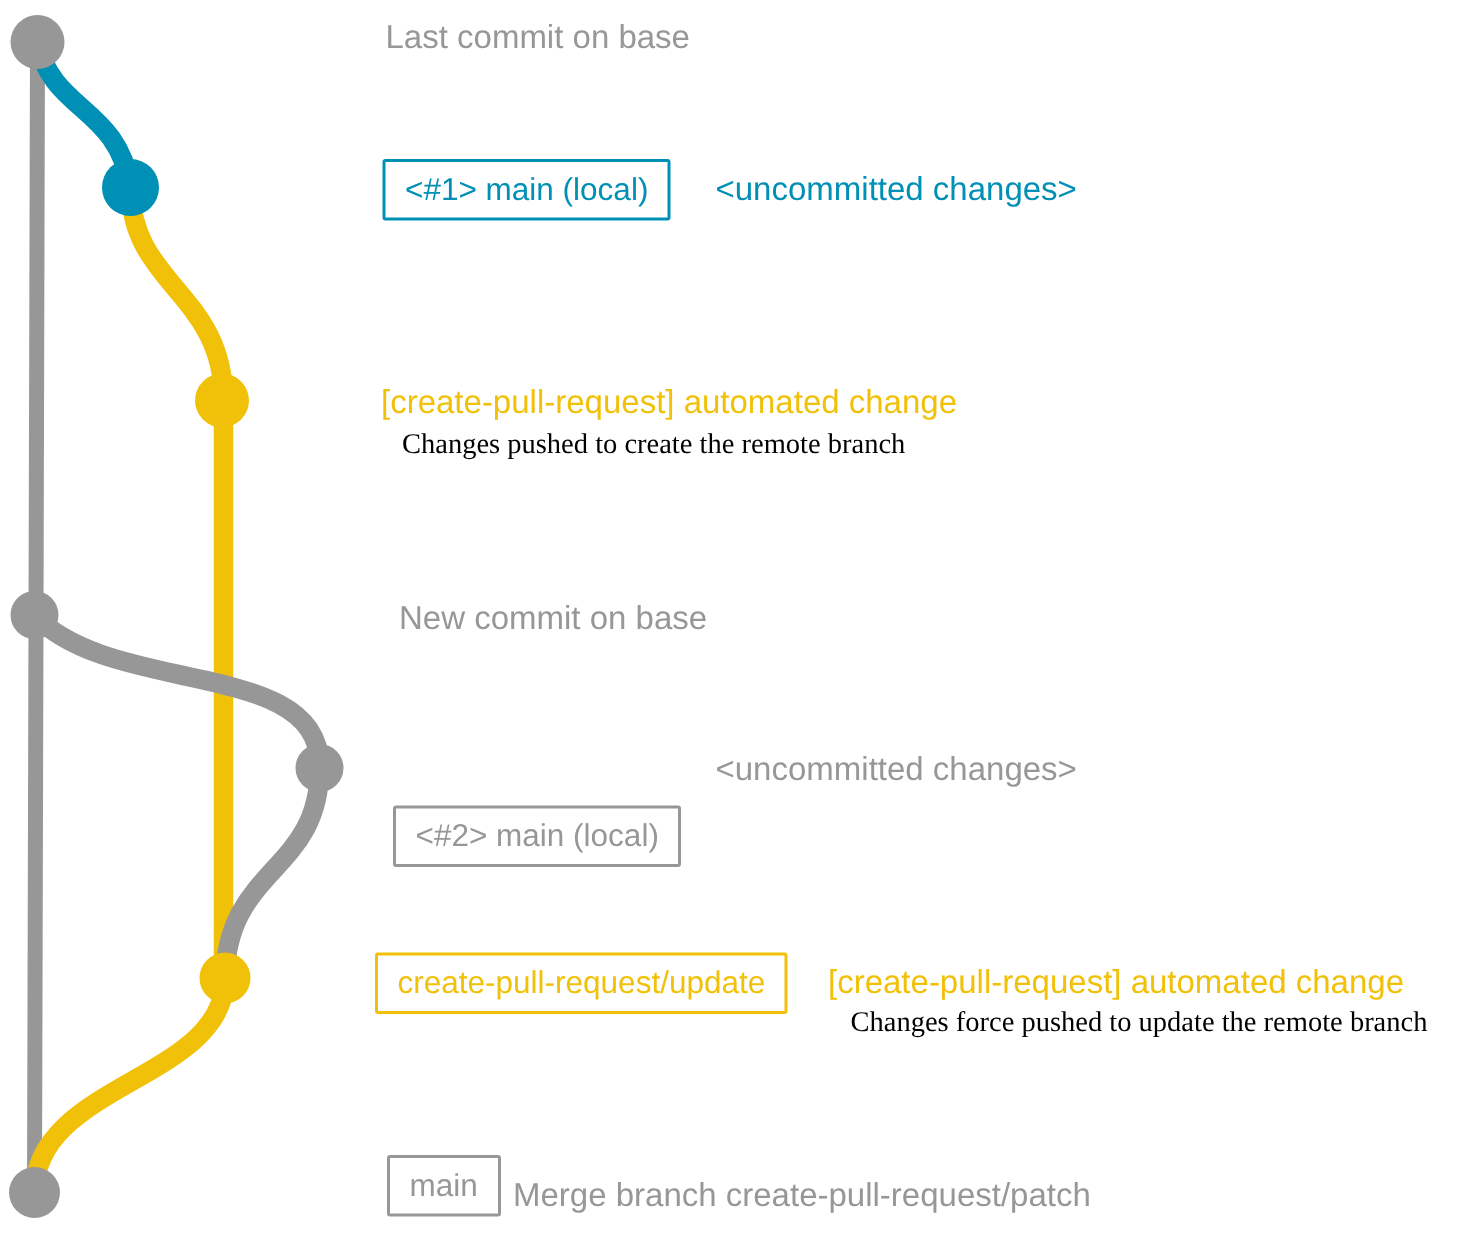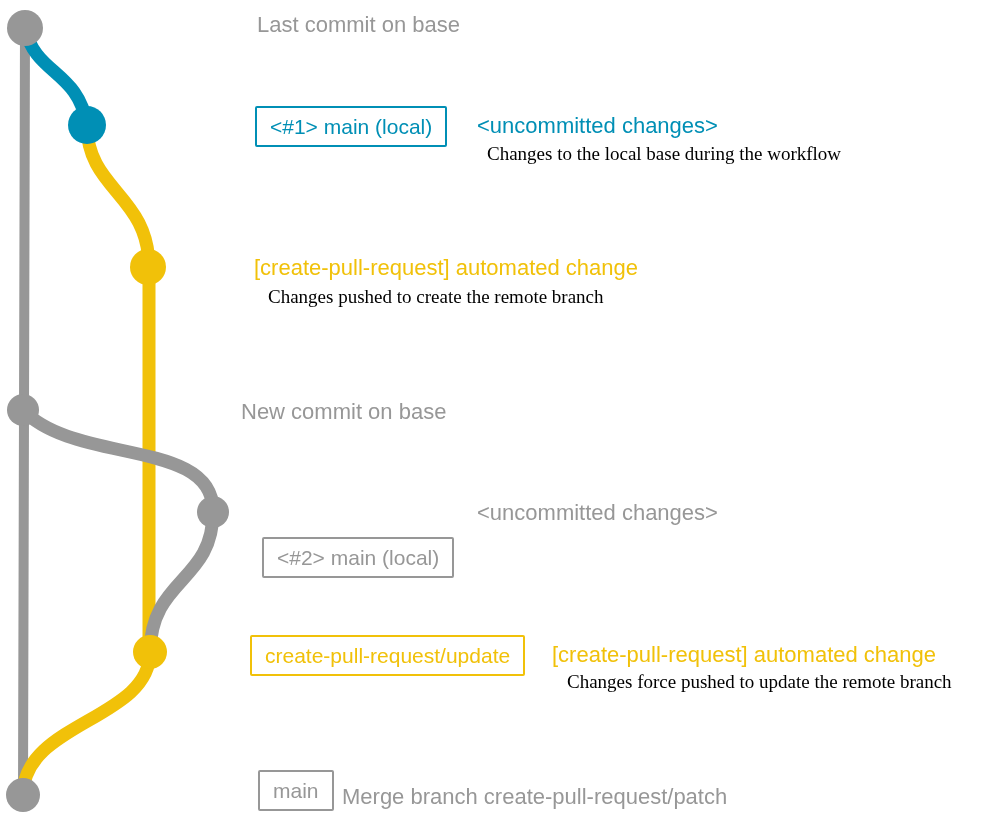--- a/index.html
+++ b/index.html
@@ -42,21 +42,21 @@
   .b-gray   { border-color: #979797; color: #979797; }
   .b-yellow { border-color: #f1c109; color: #f1c109; }
 
   
   #lbl-last   { left: 257px; top: 12px; }
   #badge1     { left: 255px; top: 106px; }
   #msg1       { left: 477px; top: 113px; }
   #note1      { left: 487px; top: 143px; }
   #msg2       { left: 254px; top: 255px; }
   #note2      { left: 268px; top: 286px; }
-  #lbl-new    { left: 241px; top: 399px; }
+  #lbl-new    { left: 266px; top: 399px; }
   #badge2     { left: 262px; top: 493px; margin-top: 44px; }
   #msg3       { left: 477px; top: 500px; }
   #note3      { left: 487px; top: 530px; }
   #badge3     { left: 250px; top: 635px; }
   #msg4       { left: 552px; top: 642px; }
   #note4      { left: 567px; top: 671px; }
   #badge4     { left: 258px; top: 770px; }
   #msg5       { left: 342px; top: 784px; }
 </style>
 </head>
@@ -84,21 +84,20 @@
     <circle cx="23" cy="410" r="16" fill="#979797"></circle>
     <circle cx="213" cy="512" r="16" fill="#979797"></circle>
     <circle cx="150" cy="652" r="17" fill="#f1c109"></circle>
     <circle cx="23" cy="795" r="17" fill="#979797"></circle>
   </svg>
 
   <div id="lbl-last" class="lbl c-gray">Last commit on base</div>
 
   <div id="badge1" class="badge b-blue">&lt;#1&gt; main (local)</div>
   <div id="msg1" class="lbl c-blue">&lt;uncommitted changes&gt;</div>
-  <div id="note1" class="note">Changes to the local base during the workflow</div>
 
   <div id="msg2" class="lbl c-yellow">[create-pull-request] automated change</div>
   <div id="note2" class="note">Changes pushed to create the remote branch</div>
 
   <div id="lbl-new" class="lbl c-gray">New commit on base</div>
 
   <div id="badge2" class="badge b-gray">&lt;#2&gt; main (local)</div>
   <div id="msg3" class="lbl c-gray">&lt;uncommitted changes&gt;</div>
 
   <div id="badge3" class="badge b-yellow">create-pull-request/update</div>

